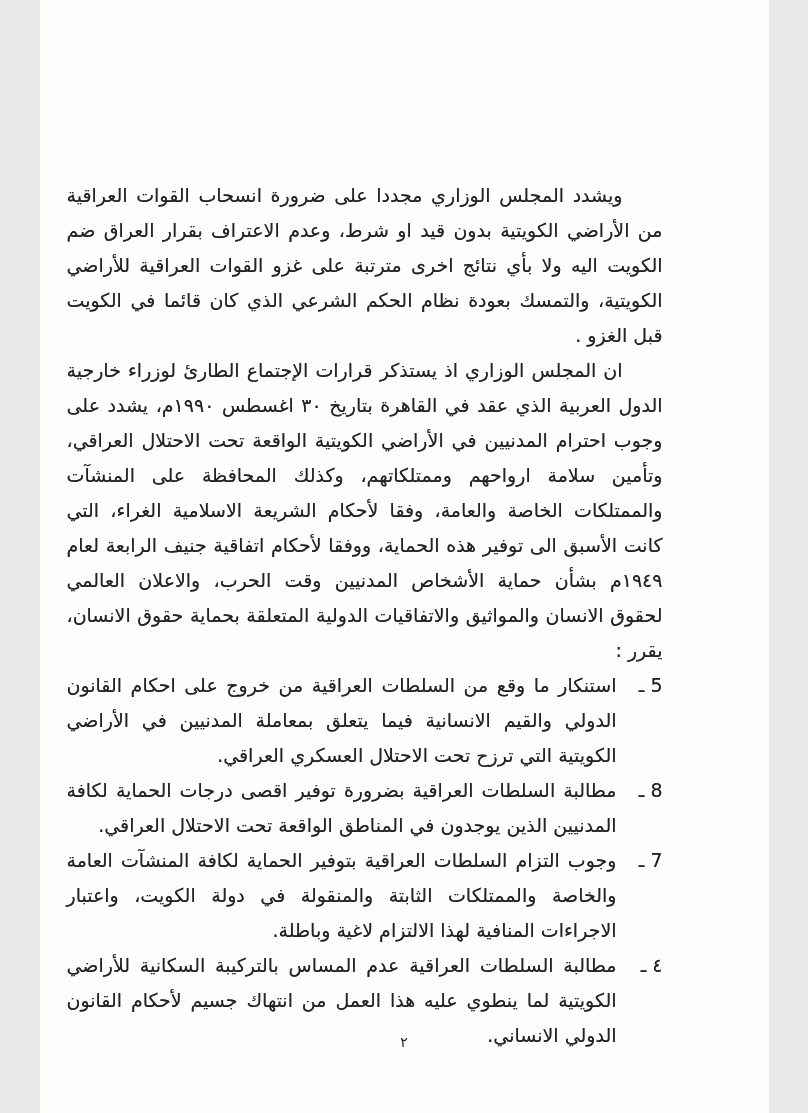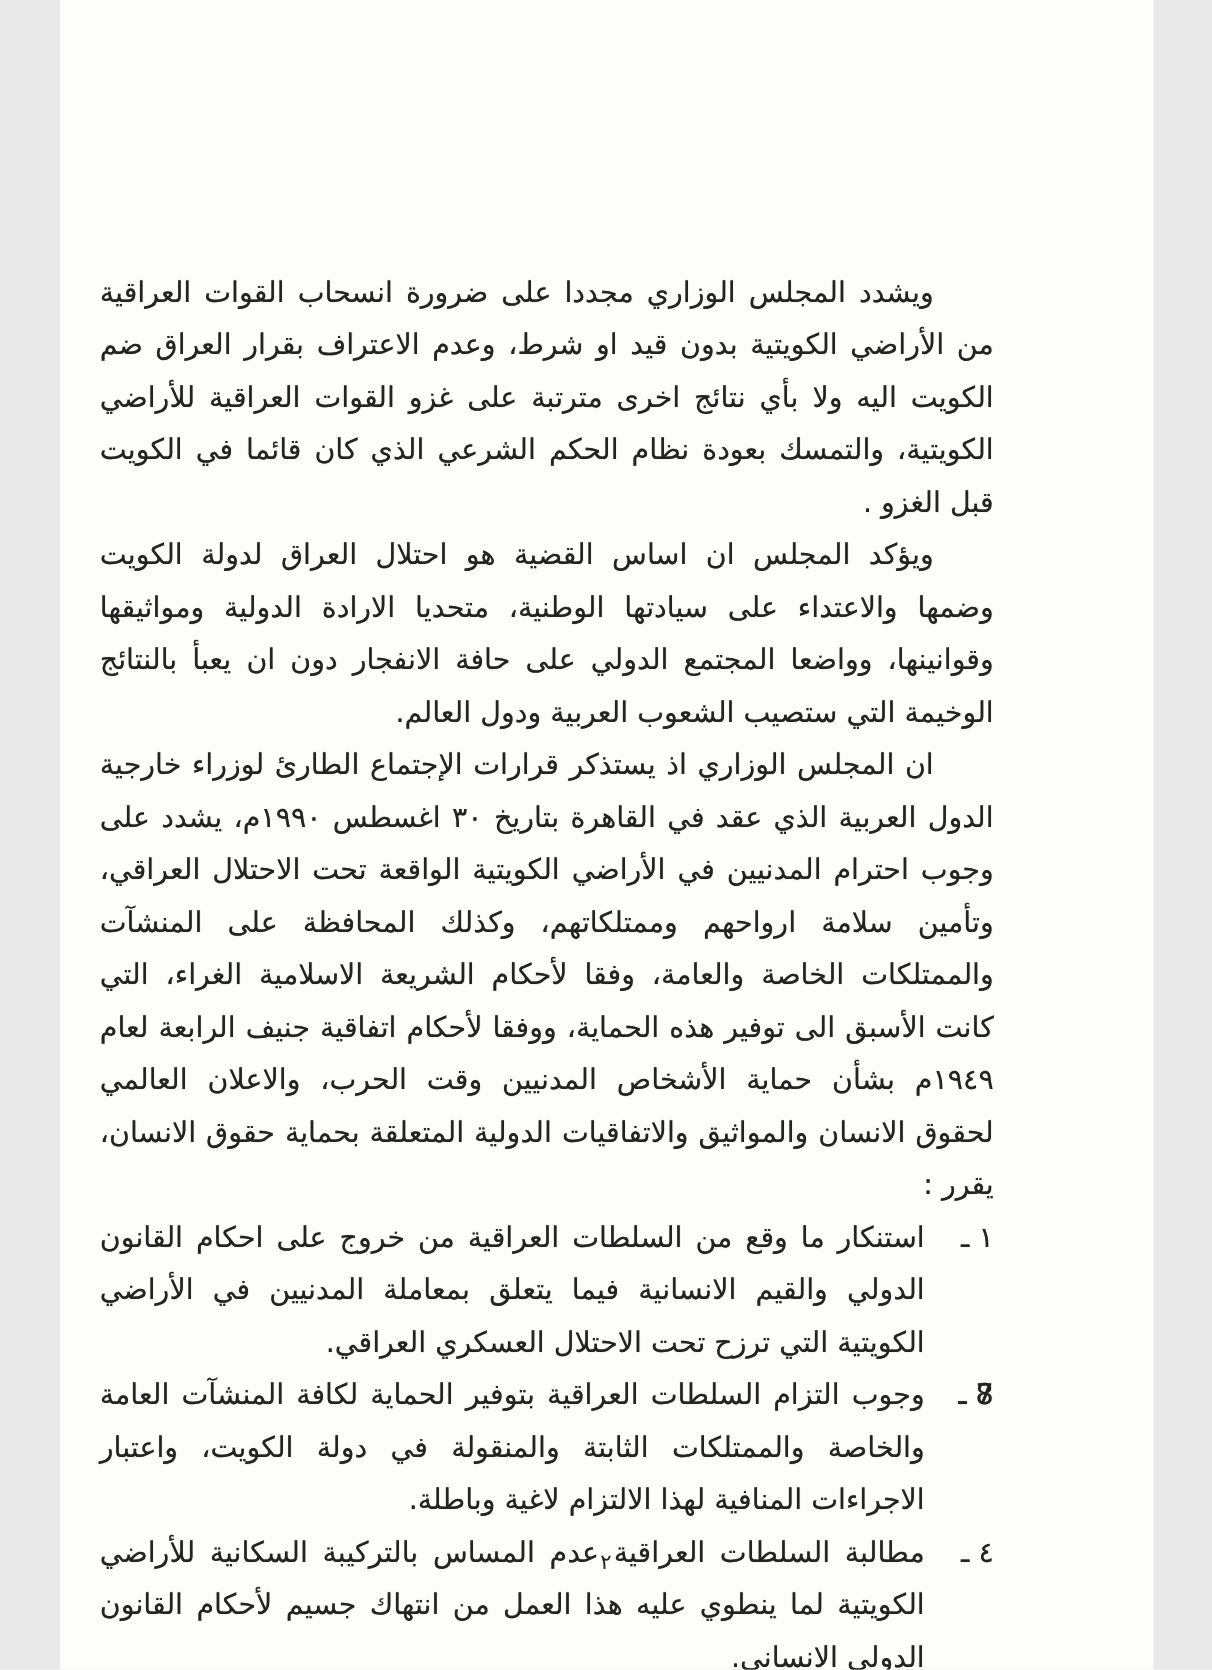--- a/index.html
+++ b/index.html
@@ -56,31 +56,31 @@
 </style>
 </head>
 <body>
 
 <div class="page">
 
   <div class="text-block" dir="rtl">
 
     <p class="para">ويشدد المجلس الوزاري مجددا على ضرورة انسحاب القوات العراقية من الأراضي الكويتية بدون قيد او شرط، وعدم الاعتراف بقرار العراق ضم الكويت اليه ولا بأي نتائج اخرى مترتبة على غزو القوات العراقية للأراضي الكويتية، والتمسك بعودة نظام الحكم الشرعي الذي كان قائما في الكويت قبل الغزو .</p>
 
-    <p class="para">ويؤكد المجلس ان اساس القضية هو احتلال العراق لدولة الكويت وضمها والاعتداء على سيادتها الوطنية، متحديا الارادة الدولية ومواثيقها وقوانينها، وواضعا المجتمع الدولي على حافة الانفجار دون ان يعبأ بالنتائج الوخيمة التي ستصيب الشعوب العربية ودول العالم.</p>
 
     <p class="para">ان المجلس الوزاري اذ يستذكر قرارات الإجتماع الطارئ لوزراء خارجية الدول العربية الذي عقد في القاهرة بتاريخ ٣٠ اغسطس ١٩٩٠م، يشدد على وجوب احترام المدنيين في الأراضي الكويتية الواقعة تحت الاحتلال العراقي، وتأمين سلامة ارواحهم وممتلكاتهم، وكذلك المحافظة على المنشآت والممتلكات الخاصة والعامة، وفقا لأحكام الشريعة الاسلامية الغراء، التي كانت الأسبق الى توفير هذه الحماية، ووفقا لأحكام اتفاقية جنيف الرابعة لعام ١٩٤٩م بشأن حماية الأشخاص المدنيين وقت الحرب، والاعلان العالمي لحقوق الانسان والمواثيق والاتفاقيات الدولية المتعلقة بحماية حقوق الانسان، يقرر :</p>
 
     <div class="item">
-      <span class="item-num">١ ـ</span>
+      <span class="item-num">5 ـ</span>
       <span class="item-text">استنكار ما وقع من السلطات العراقية من خروج على احكام القانون الدولي والقيم الانسانية فيما يتعلق بمعاملة المدنيين في الأراضي الكويتية التي ترزح تحت الاحتلال العسكري العراقي.</span>
     </div>
 
     <div class="item">
       <span class="item-num">8 ـ</span>
+      <span class="item-text">مطالبة السلطات العراقية بضرورة توفير اقصى درجات الحماية لكافة المدنيين الذين يوجدون في المناطق الواقعة تحت الاحتلال العراقي.</span>
     </div>
 
     <div class="item">
       <span class="item-num">7 ـ</span>
       <span class="item-text">وجوب التزام السلطات العراقية بتوفير الحماية لكافة المنشآت العامة والخاصة والممتلكات الثابتة والمنقولة في دولة الكويت، واعتبار الاجراءات المنافية لهذا الالتزام لاغية وباطلة.</span>
     </div>
 
     <div class="item">
       <span class="item-num">٤ ـ</span>
       <span class="item-text">مطالبة السلطات العراقية عدم المساس بالتركيبة السكانية للأراضي الكويتية لما ينطوي عليه هذا العمل من انتهاك جسيم لأحكام القانون الدولي الانساني.</span>

